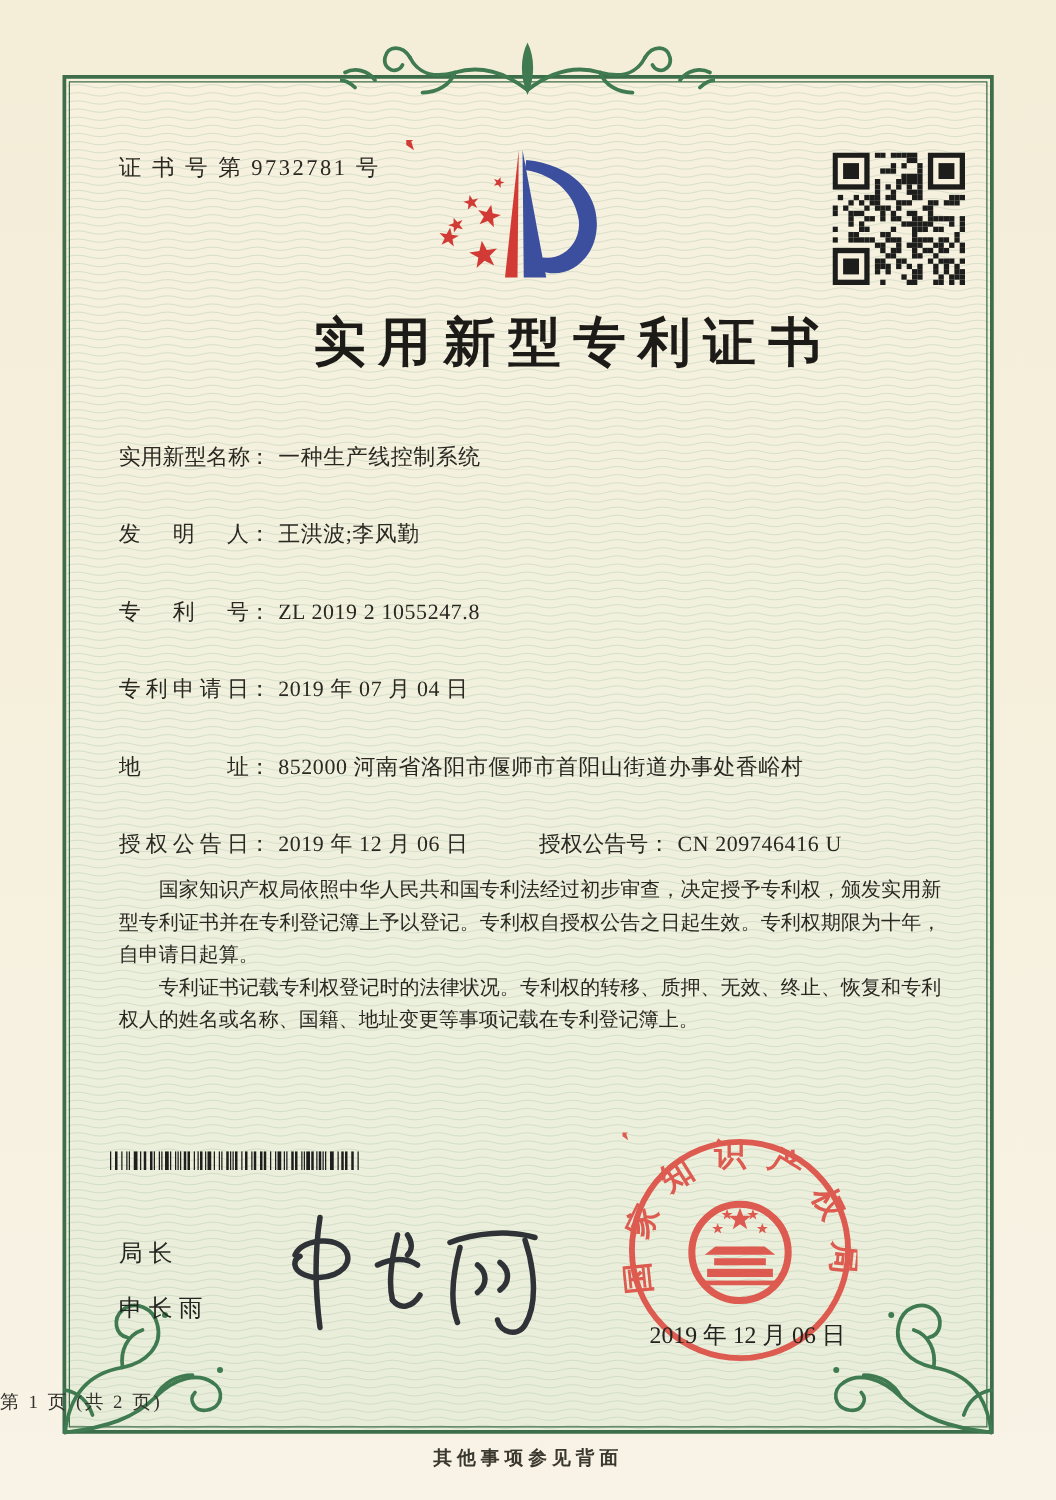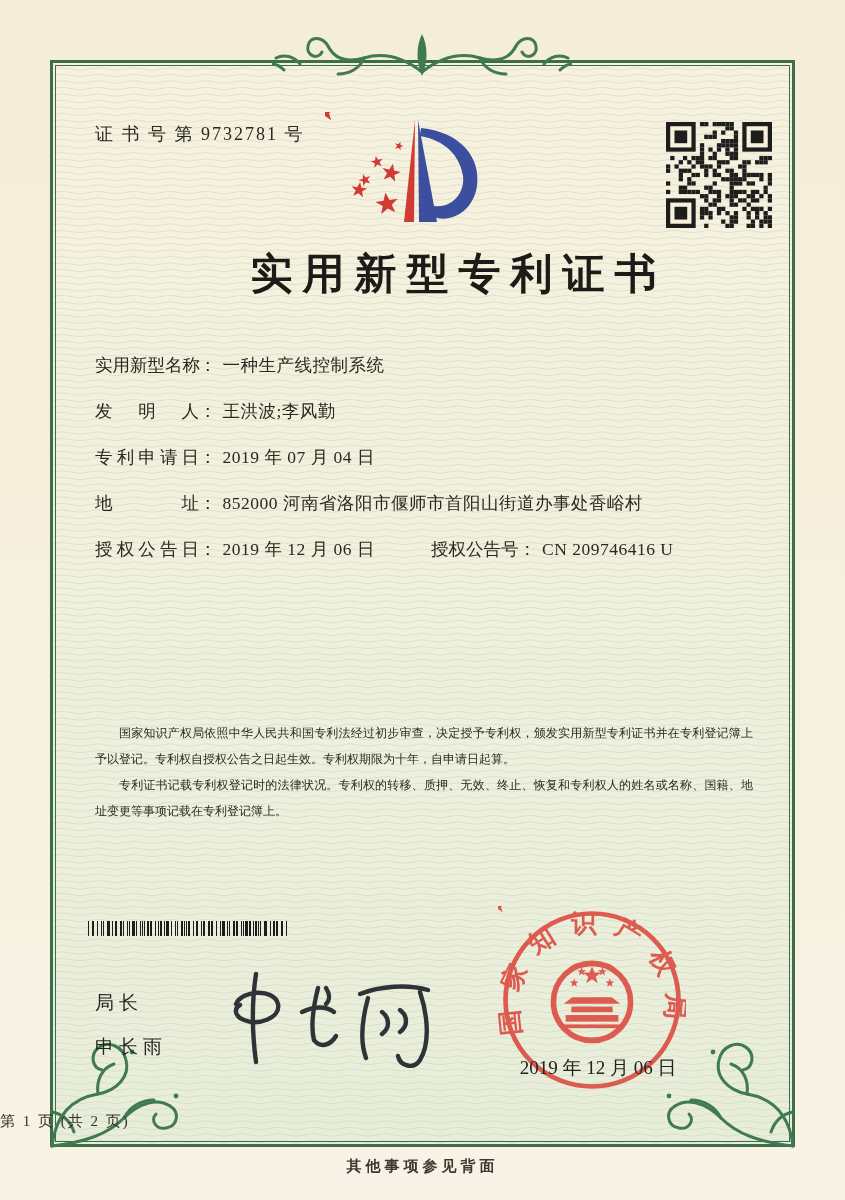--- a/index.html
+++ b/index.html
@@ -28,28 +28,28 @@
   .orn .fill{ fill:#3f7a50; stroke:none; }
   
   .cert-no{ position:absolute; left:95px; top:122px; font-size:18px; letter-spacing:2px; color:#2b2822; }
   .logo{ position:absolute; left:325px; top:112px; width:185px; height:124px; }
   .qr{ position:absolute; left:666px; top:122px; width:106px; height:106px; }
   .title{
     position:absolute; left:0; top:246px; width:845px; text-align:center;
     font-size:42px; font-weight:700; letter-spacing:10px; color:#1d1b17;margin-left:36px;
   }
   
-  .fields{ position:absolute; left:95px; top:352px; width:660px; display:flex; flex-direction:column; gap:19px; }
+  .fields{ position:absolute; left:95px; top:352px; width:660px; display:flex; flex-direction:column; gap:35px; }
   .frow{ position:relative; font-size:17.5px; line-height:27px; white-space:nowrap; }
   .flabel{ display:inline-block; width:104px; text-align:justify; text-align-last:justify; vertical-align:top; }
   .fcolon{ display:inline-block; }
   .fvalue{ display:inline-block; margin-left:6px; letter-spacing:.5px; }
   .grant-no{ position:absolute; left:336px; top:0; }
   
-  .body-text{ position:absolute; left:95px; top:720px; width:658px; font-size:12px; line-height:26px; text-align:justify; color:#2b2822; }
+  .body-text{ position:absolute; left:95px; top:700px; width:658px; font-size:16px; line-height:26px; text-align:justify; color:#2b2822; }
   .body-text p{ text-indent:2em; }
   
   .barcode{ position:absolute; left:88px; top:921px; width:203px; height:15px; }
   .commissioner{ position:absolute; left:95px; top:990px; font-size:19px; letter-spacing:5px; color:#242420; }
   .commissioner .name{ display:block; margin-top:18px; }
   .signature{ position:absolute; left:222px; top:960px; width:220px; height:110px; }
   .signature path{ stroke:#2f3337; stroke-width:4.4; fill:none; stroke-linecap:round; stroke-linejoin:round; }
   .seal{ position:absolute; left:498px; top:906px; width:188px; height:188px; opacity:.88; }
   .seal-date{ position:absolute; left:508px; top:1055px; width:180px; text-align:center; font-size:19px; color:#24221e; }
   .page-info{ position:absolute; left:0; top:1112px; width:845px; text-align:left; font-size:15px; letter-spacing:2px; color:#33312c; }
@@ -492,20 +492,23 @@
   <div class="title">实用新型专利证书</div>
 
   <div class="fields">
     <div class="frow">
       <span class="flabel">实用新型名称</span><span class="fcolon">：</span><span class="fvalue">一种生产线控制系统</span>
     </div>
     <div class="frow">
       <span class="flabel">发明人</span><span class="fcolon">：</span><span class="fvalue">王洪波;李风勤</span>
     </div>
     <div class="frow">
+      <span class="flabel">专利号</span><span class="fcolon">：</span><span class="fvalue">ZL 2019 2 1055247.8</span>
+    </div>
+    <div class="frow">
       <span class="flabel">专利申请日</span><span class="fcolon">：</span><span class="fvalue">2019 年 07 月 04 日</span>
     </div>
     <div class="frow">
       <span class="flabel">地址</span><span class="fcolon">：</span><span class="fvalue">852000 河南省洛阳市偃师市首阳山街道办事处香峪村</span>
     </div>
     <div class="frow">
       <span class="flabel">授权公告日</span><span class="fcolon">：</span><span class="fvalue">2019 年 12 月 06 日</span>
       <span class="grant-no">
         <span>授权公告号</span><span>：</span><span class="fvalue">CN 209746416 U</span>
       </span>

